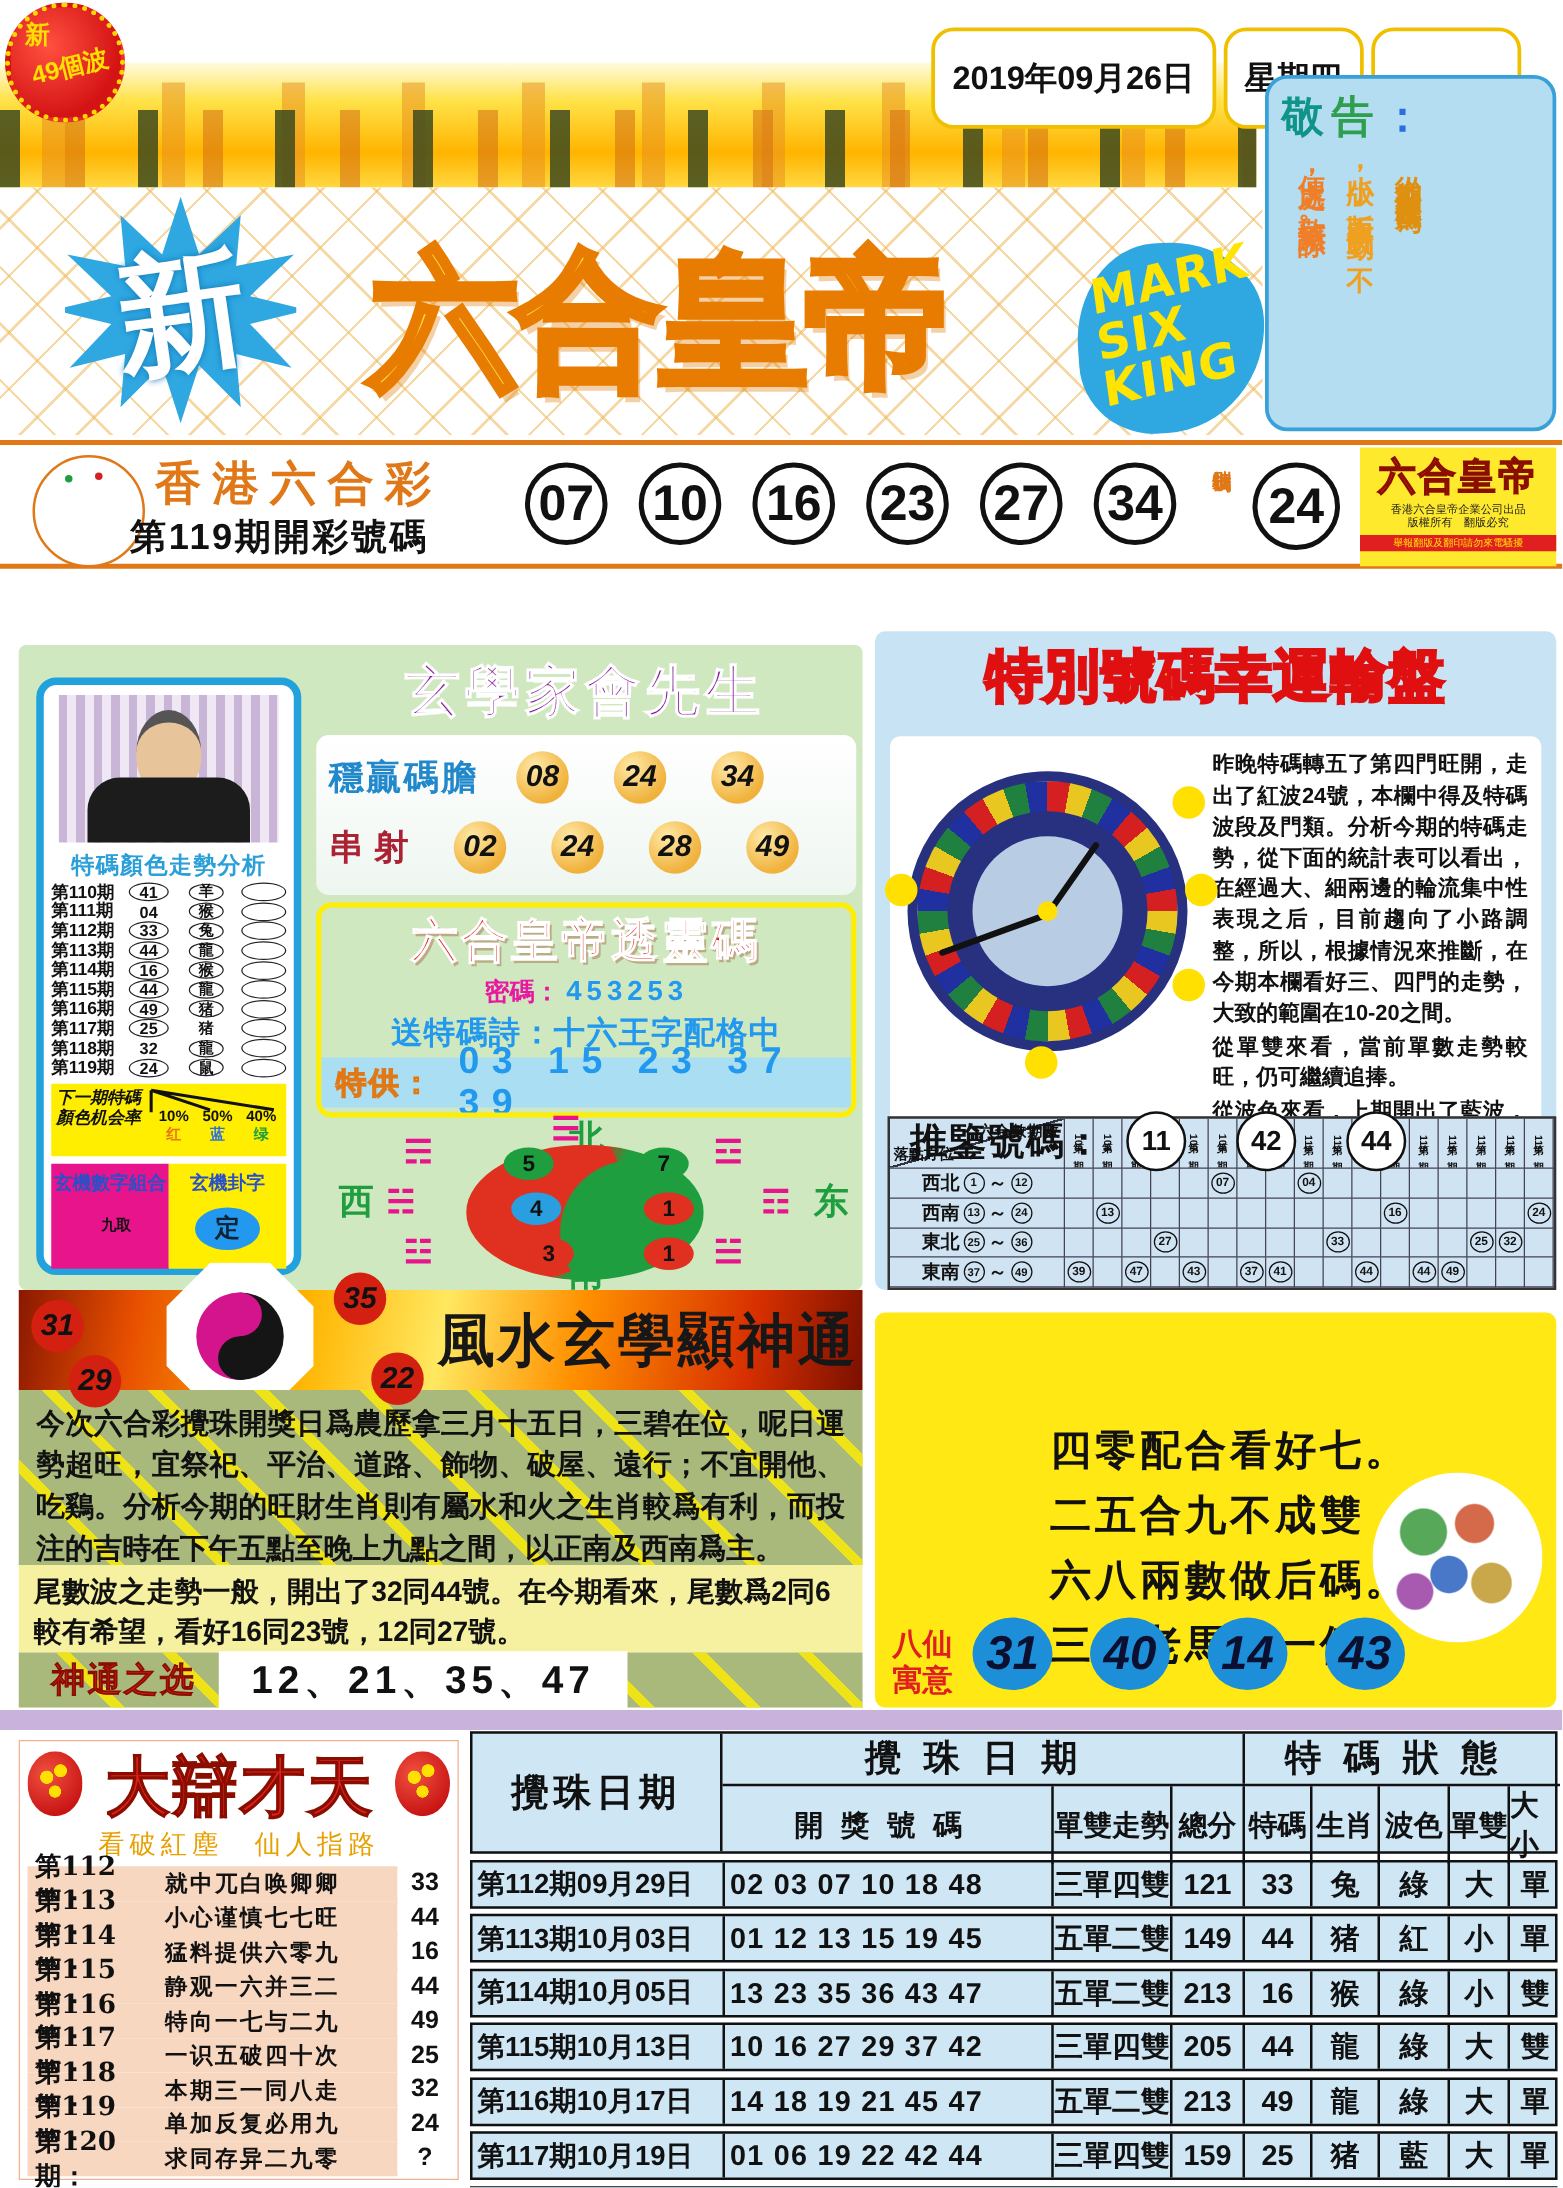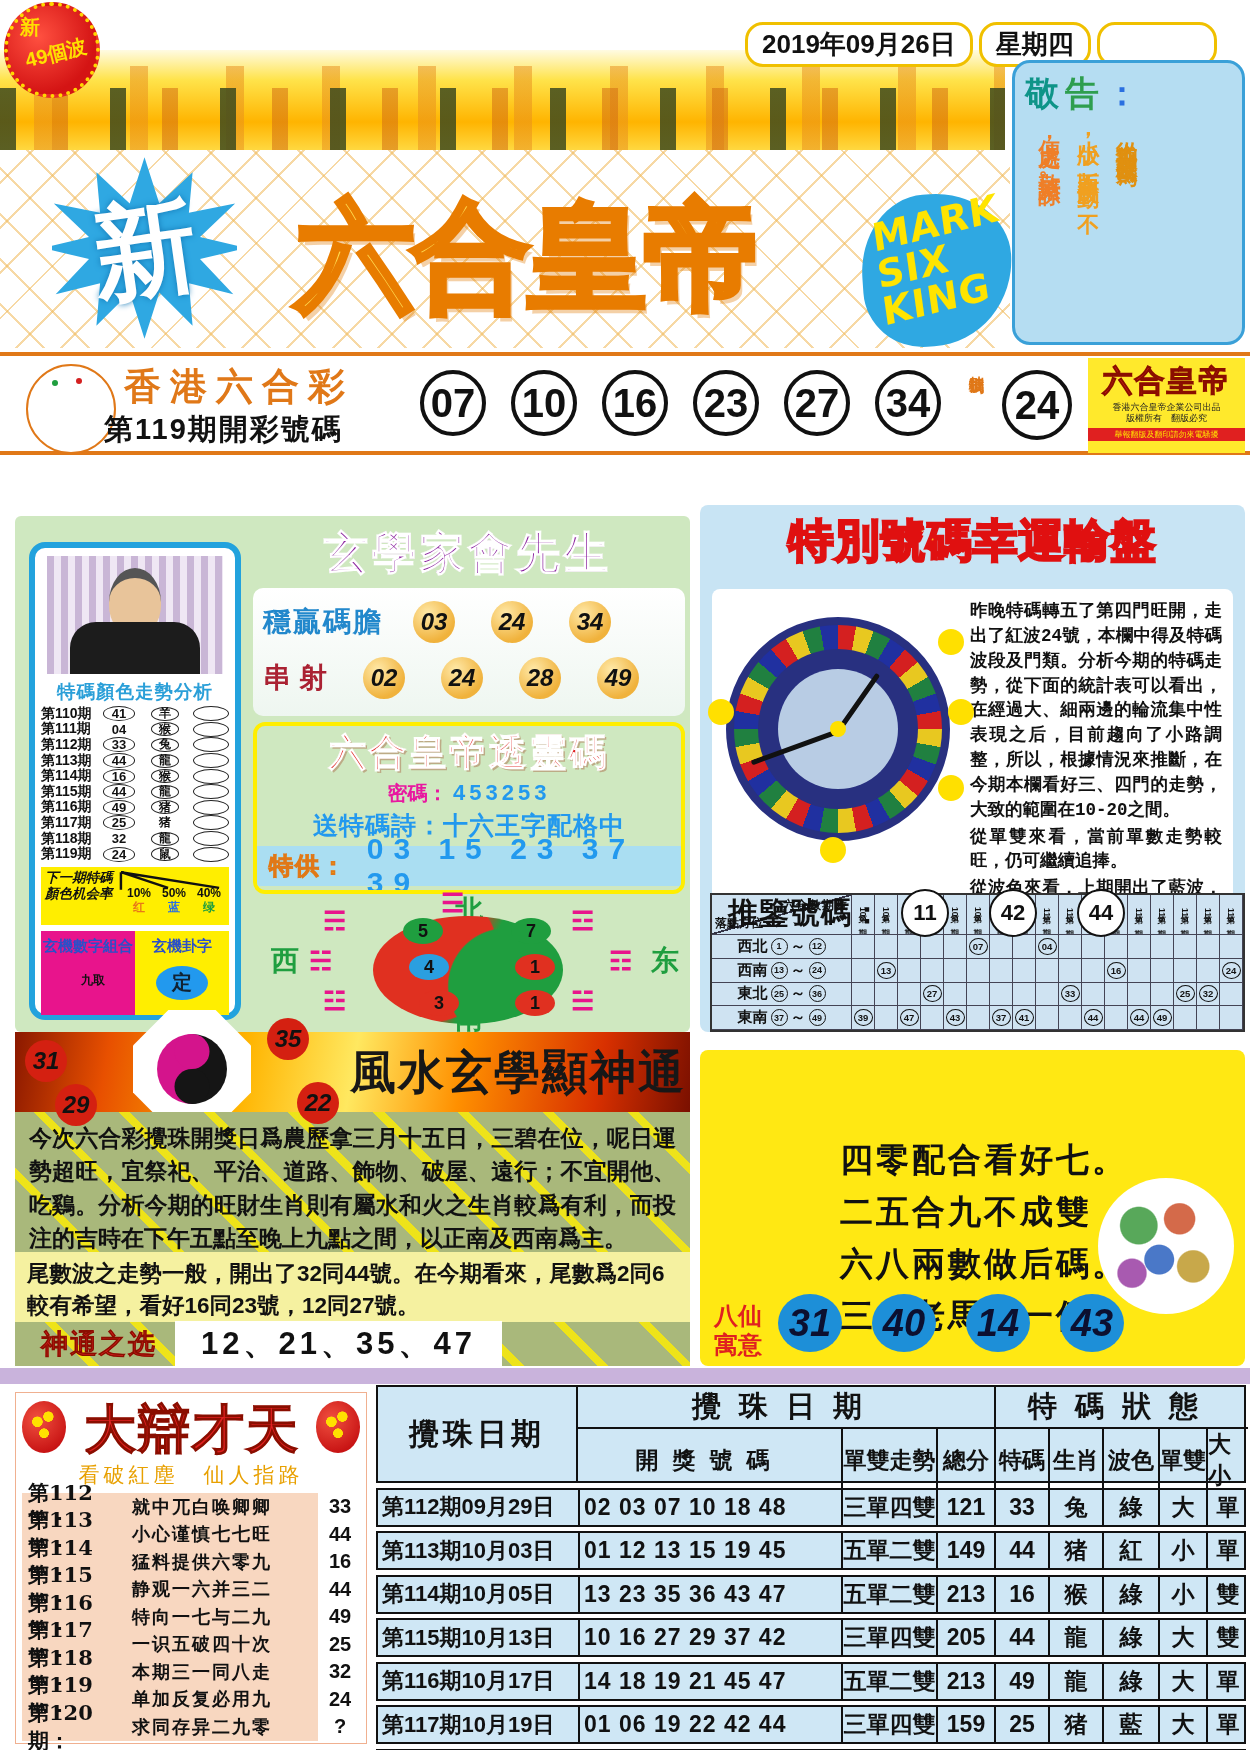--- a/index.html
+++ b/index.html
@@ -10,21 +10,21 @@
   .banner{position:absolute;left:0;top:50px;width:1005px;height:100px;
     background:
       repeating-linear-gradient(90deg, rgba(62,74,30,.85) 0 16px, transparent 16px 52px, rgba(210,110,20,.55) 52px 68px, transparent 68px 110px) left bottom/100% 62px no-repeat,
       repeating-linear-gradient(90deg, transparent 0 34px, rgba(230,140,30,.5) 34px 52px, transparent 52px 96px) left bottom/100% 84px no-repeat,
       linear-gradient(to bottom,#fffbe2,#ffe34a 30%,#ffb400 72%,#ffd840);}
   .logo-circle{position:absolute;left:4px;top:2px;width:96px;height:96px;border-radius:50%;
     background:radial-gradient(circle at 35% 35%,#ff5040,#d41414 70%);border:4px dotted #ffd700;box-sizing:border-box;}
   .logo-new{position:absolute;left:12px;top:8px;color:#ffe000;font-weight:bold;font-size:20px;}
   .logo-49{position:absolute;left:8px;top:34px;color:#ffe000;font-weight:bold;font-size:20px;transform:rotate(-14deg);width:80px;text-align:center;}
   .date-row{position:absolute;left:745px;top:22px;display:flex;gap:6px;}
-  .pill{background:#fff;border:3px solid #f0c000;border-radius:18px;padding:2px 14px;
+  .pill{background:#fff;border:3px solid #f0c000;border-radius:18px;padding:20px 14px;
         font-size:26px;font-weight:bold;white-space:nowrap;}
   .pill.empty{width:86px;}
 
   
   .masthead{position:absolute;left:0;top:150px;width:1010px;height:198px;
     background:
      repeating-linear-gradient(45deg, transparent 0 30px, rgba(240,185,90,.55) 30px 32px),
      repeating-linear-gradient(-45deg, transparent 0 30px, rgba(240,185,90,.55) 30px 32px),#fff;}
   .starburst{position:absolute;left:52px;top:2px;width:185px;height:192px;}
   .star-new{position:absolute;left:50%;top:52%;transform:translate(-50%,-50%) rotate(-8deg);
@@ -135,21 +135,21 @@
     color:#ffb41e;-webkit-text-stroke:2.5px #e01010;letter-spacing:1px;font-family:"DejaVu Sans",sans-serif;}
   .rbox{position:absolute;left:12px;top:84px;width:521px;height:360px;background:#fff;border-radius:8px;}
   .wheel{position:absolute;left:14px;top:28px;width:224px;height:224px;border-radius:50%;
     background:repeating-conic-gradient(#d42020 0 10deg,#e8c820 10deg 20deg,#208040 20deg 30deg,#2030a0 30deg 40deg);
     border:8px solid #283080;box-sizing:border-box;}
   .wheel::before{content:'';position:absolute;inset:24px;border-radius:50%;background:#283080;}
   .wheel::after{content:'';position:absolute;inset:44px;border-radius:50%;background:#b8cce4;}
   .hand{position:absolute;left:50%;top:50%;transform-origin:0 50%;height:5px;background:#111;z-index:3;border-radius:3px;}
   .wdot{position:absolute;width:26px;height:26px;border-radius:50%;background:#ffe000;z-index:2;}
   .rtext{position:absolute;left:258px;top:10px;width:252px;font-size:17.5px;font-weight:bold;line-height:1.42;text-align:justify;}
-  .rtext p{margin:0 0 2px;font-family:Liberation Mono, monospace;}
+  .rtext p{margin:0 0 2px;}
   .recommend{position:absolute;left:16px;top:300px;display:flex;align-items:center;gap:18px;z-index:4;}
   .recommend .k{font-size:30px;font-weight:bold;letter-spacing:1px;}
   .rec-ball{width:44px;height:44px;border-radius:50%;border:2.5px solid #111;background:#fff;
     display:flex;align-items:center;justify-content:center;font-size:22px;font-weight:bold;}
 
   
   .stats{position:absolute;left:710px;top:893px;width:535px;height:139px;background:#cfe3f2;
     border:2px solid #333;box-sizing:border-box;display:grid;
     grid-template-columns:140px repeat(17,1fr);grid-template-rows:40px repeat(4,1fr);}
   .stats>div{border-right:1px solid #445;border-bottom:1px solid #445;display:flex;align-items:center;justify-content:center;overflow:hidden;}
@@ -407,21 +407,21 @@
           <div class="gua-oval">定</div>
         </div>
       </div>
     </div>
 
     <div class="master-title">玄學家會先生</div>
     <div class="ballstrip">
       <div class="brow">
         <span class="lab1">穩贏碼膽</span>
         <span id="stable-balls" style="display:flex">
-            <span class="gold">03</span>
+            <span class="gold">08</span>
             <span class="gold">24</span>
             <span class="gold">34</span>
           </span>
       </div>
       <div class="brow">
         <span class="lab2">串射</span>
         <span id="chain-balls" style="display:flex">
             <span class="gold">02</span>
             <span class="gold">24</span>
             <span class="gold">28</span>

